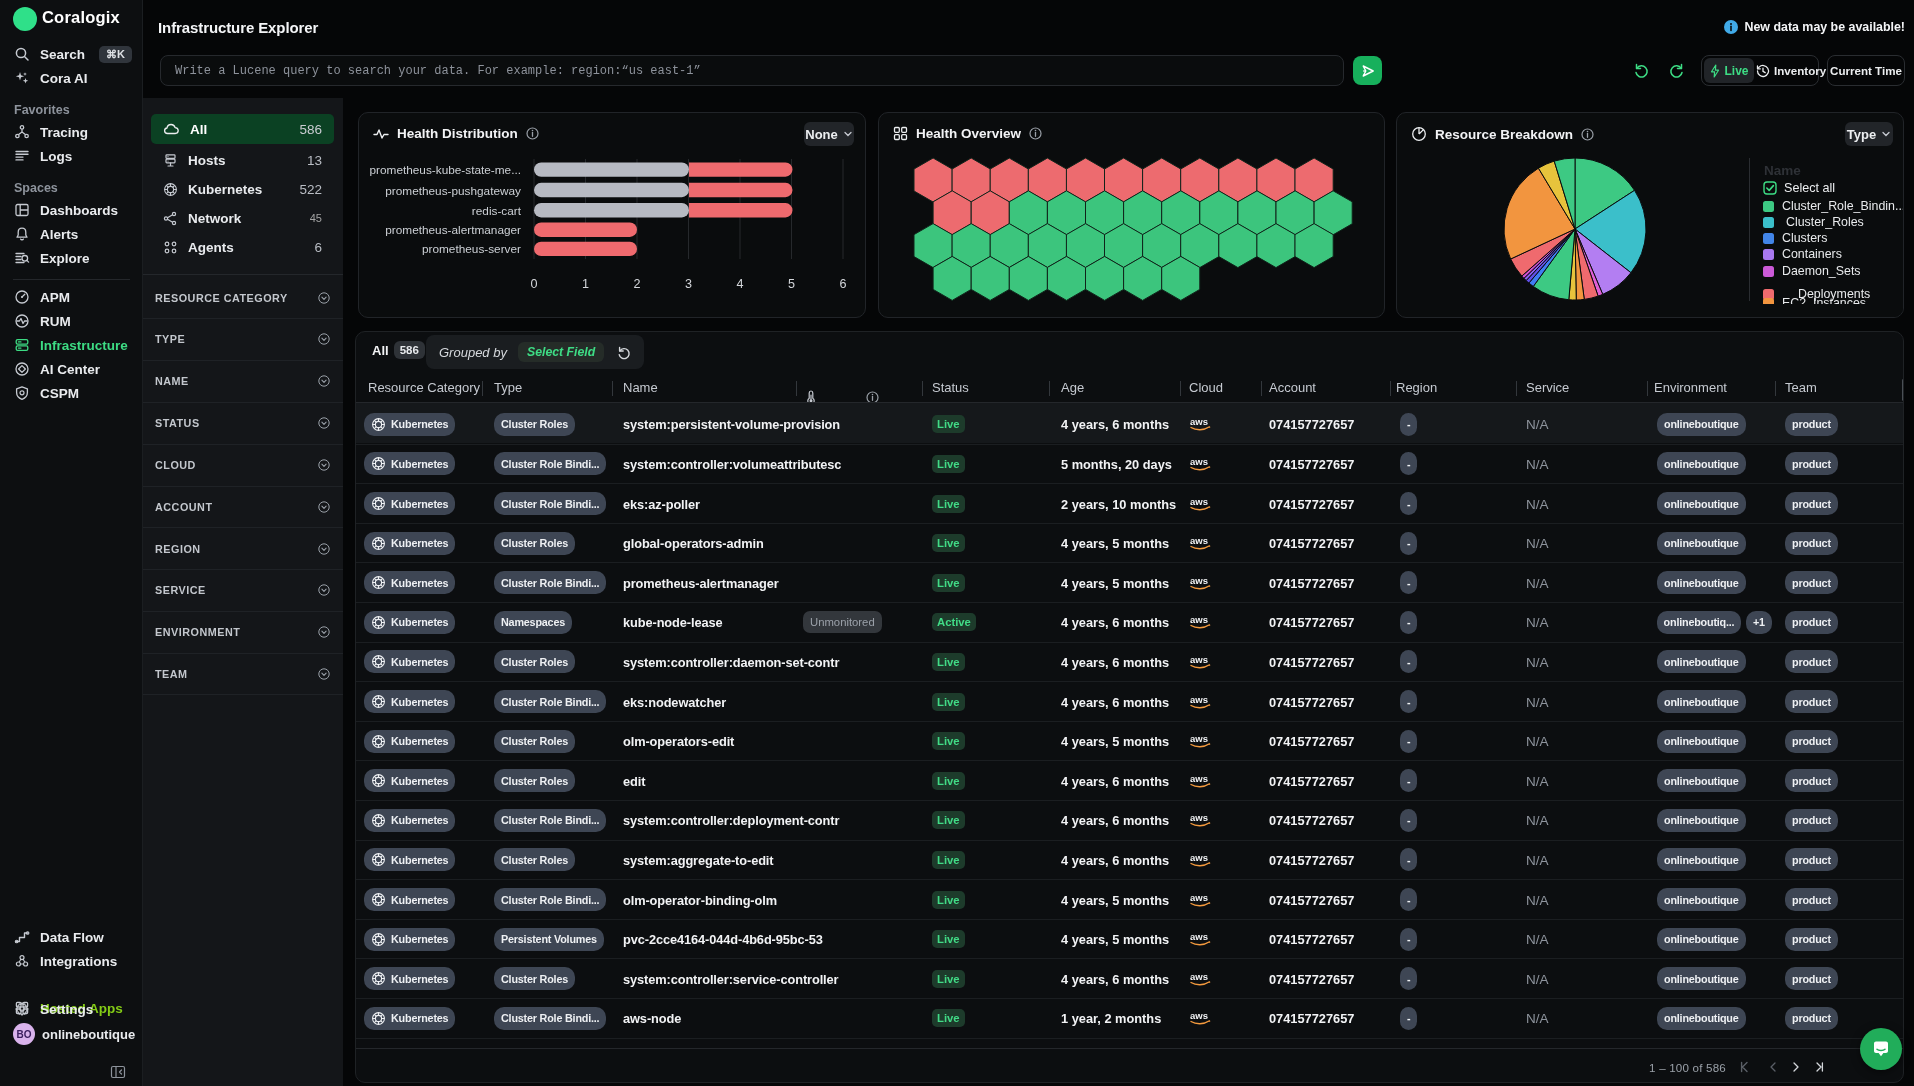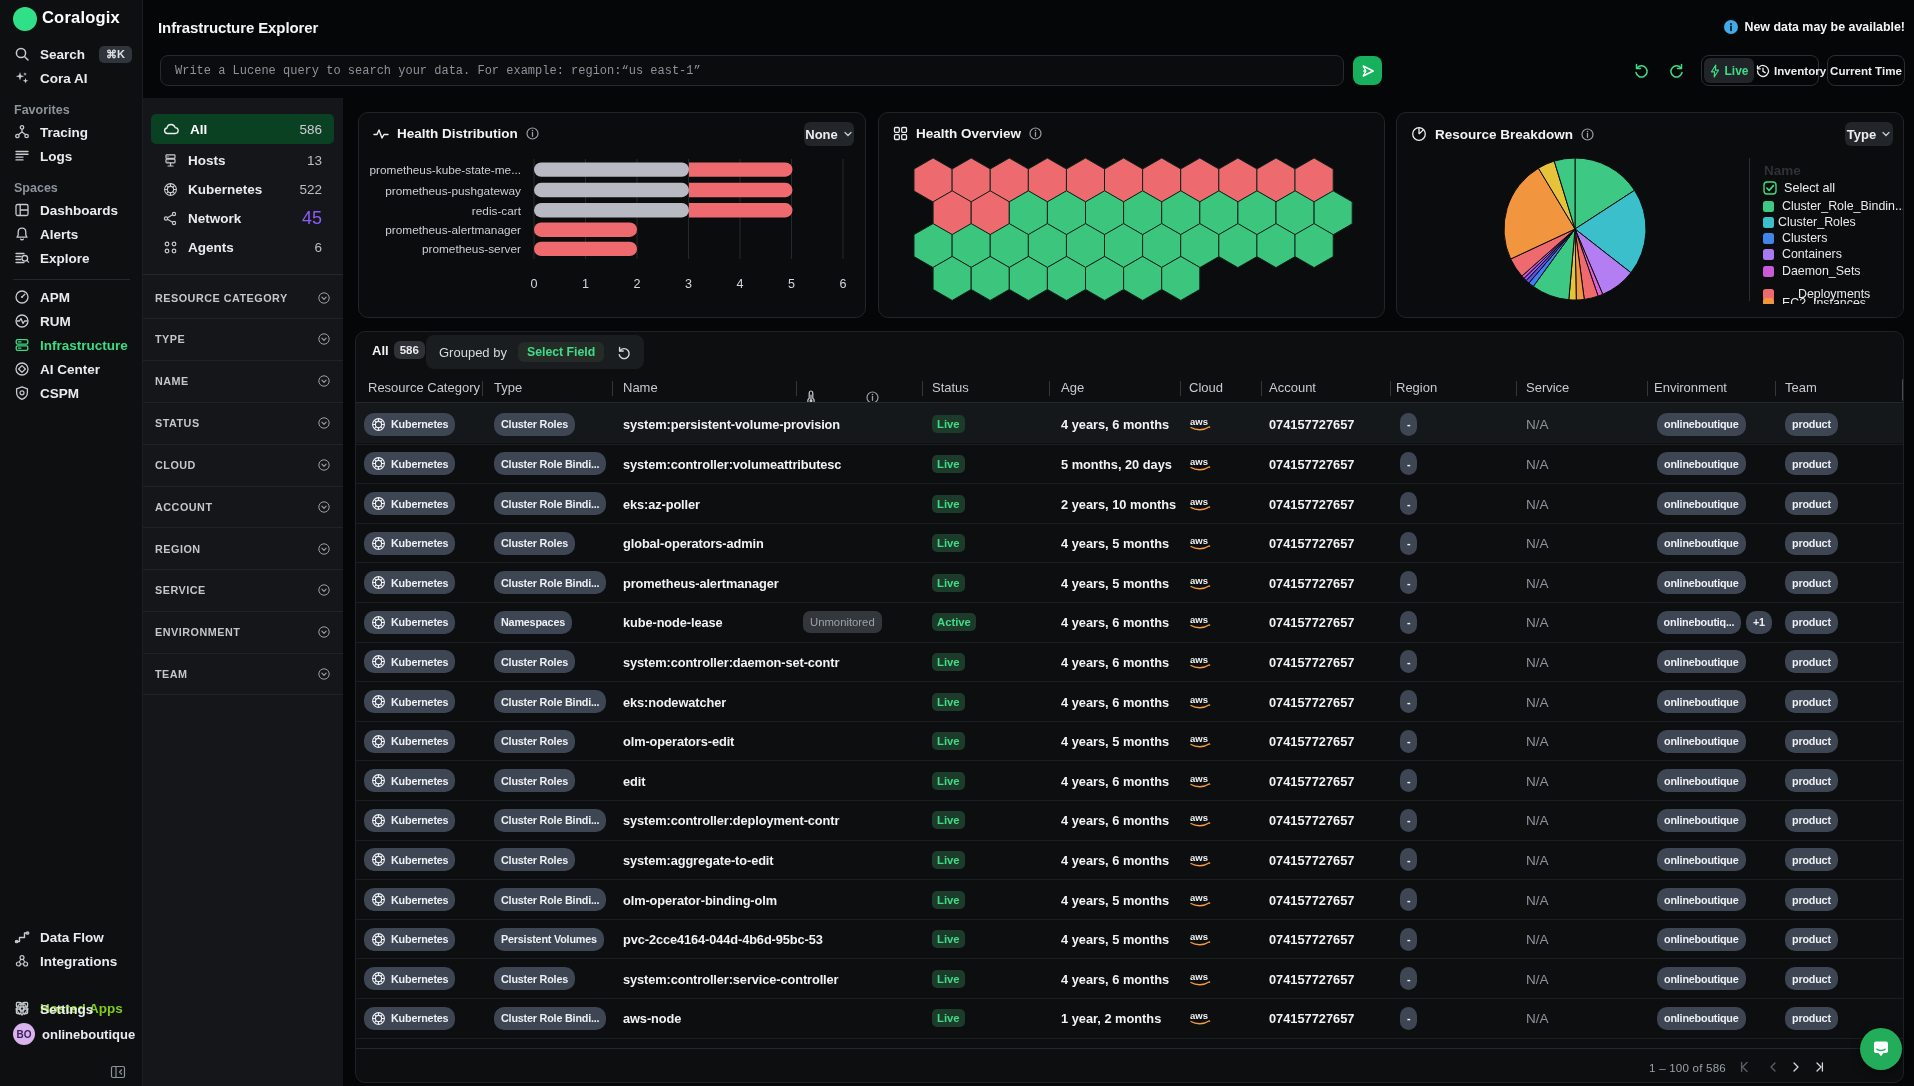--- a/index.html
+++ b/index.html
@@ -229,21 +229,21 @@
       <span style="margin-left:auto;color:#b9bdc4;font-size:13.5px;">522</span>
     </div>
     <div class="abs row" style="left:8px;top:105px;width:183px;height:30px;padding:0 12px;gap:10px;">
       <svg class="" width="15" height="15" viewBox="0 0 15 15" fill="none">
         <circle cx="3" cy="7.5" r="1.6" stroke="#c6cad1" stroke-width="1.2"></circle>
         <circle cx="11" cy="3" r="1.6" stroke="#c6cad1" stroke-width="1.2"></circle>
         <circle cx="11" cy="12" r="1.6" stroke="#c6cad1" stroke-width="1.2"></circle>
         <path d="M4.5 6.7 L9.6 3.7 M4.5 8.3 L9.6 11.3" stroke="#c6cad1" stroke-width="1.2"></path>
       </svg>
       <span style="color:#e9ebee;font-size:13.5px;font-weight:700;">Network</span>
-      <span style="margin-left:auto;color:#8b5cf6;font-size:18px;">45</span>
+      <span style="margin-left:auto;color:#a3a3a3;font-size:11px;">45</span>
     </div>
     <div class="abs row" style="left:8px;top:134px;width:183px;height:30px;padding:0 12px;gap:10px;">
       <svg class="" width="15" height="15" viewBox="0 0 15 15" fill="none">
         <circle cx="4" cy="4" r="1.8" stroke="#c6cad1" stroke-width="1.2"></circle>
         <circle cx="11" cy="4" r="1.8" stroke="#c6cad1" stroke-width="1.2"></circle>
         <circle cx="4" cy="11" r="1.8" stroke="#c6cad1" stroke-width="1.2"></circle>
         <circle cx="11" cy="11" r="1.8" stroke="#c6cad1" stroke-width="1.2"></circle>
       </svg>
       <span style="color:#e9ebee;font-size:13.5px;font-weight:700;">Agents</span>
       <span style="margin-left:auto;color:#b9bdc4;font-size:13.5px;">6</span>
@@ -499,21 +499,21 @@
       <svg class="" width="14" height="14" viewBox="0 0 14 14" fill="none">
         <rect x="1" y="1" width="12" height="12" rx="3" stroke="#3ddc84" stroke-width="1.4"></rect>
         <path d="M3.8 7 L6.2 9.4 L10.4 4.6" stroke="#3ddc84" stroke-width="1.6" fill="none" stroke-linecap="round" stroke-linejoin="round"></path>
       </svg>
       <span style="color:#eceef0;font-size:12.6px;font-weight:400;">Select all</span>
     </div>
     <div class="abs row" style="left:366px;top:86px;gap:8px;">
       <span style="width:11px;height:11px;border-radius:2.5px;background:#3dc983;display:inline-block;"></span>
       <span style="color:#e8eaec;font-size:12.4px;font-weight:400;">Cluster_Role_Bindin...</span>
     </div>
-    <div class="abs row" style="left:366px;top:102px;gap:4px;">
+    <div class="abs row" style="left:366px;top:102px;gap:12px;">
       <span style="width:11px;height:11px;border-radius:2.5px;background:#3bbfca;display:inline-block;"></span>
       <span style="color:#e8eaec;font-size:12.4px;font-weight:400;">Cluster_Roles</span>
     </div>
     <div class="abs row" style="left:366px;top:118px;gap:8px;">
       <span style="width:11px;height:11px;border-radius:2.5px;background:#4285e8;display:inline-block;"></span>
       <span style="color:#e8eaec;font-size:12.4px;font-weight:400;">Clusters</span>
     </div>
     <div class="abs row" style="left:366px;top:134px;gap:8px;">
       <span style="width:11px;height:11px;border-radius:2.5px;background:#a879f0;display:inline-block;"></span>
       <span style="color:#e8eaec;font-size:12.4px;font-weight:400;text-align:center;">Containers</span>
@@ -530,21 +530,21 @@
       <span style="width:11px;height:11px;border-radius:2.5px;background:#f2953f;display:inline-block;"></span>
       <span style="color:#e8eaec;font-size:12.4px;font-weight:400;">EC2_Instances</span>
     </div>
     <div class="abs" style="left:353px;top:190.5px;width:153px;height:16px;background:#0a0c0d;"></div>
   </div>
 <div class="abs" style="left:355px;top:331px;width:1549px;height:752px;background:#0c0e10;border:1px solid #1f2225;border-radius:10px;overflow:hidden;">
     <div class="abs row" style="left:16px;top:9px;gap:5px;">
       <span style="color:#f2f3f5;font-size:13px;font-weight:700;">All</span>
       <span style="background:#2e3237;border-radius:6px;padding:3px 6px;color:#e8eaed;font-size:11.5px;font-weight:700;">586</span>
     </div>
-    <div class="abs row" style="left:70px;top:3px;height:34px;background:#1a1d20;border-radius:8px;padding:0 13px;gap:11px;">
+    <div class="abs row" style="left:70px;top:3px;height:34px;background:#1a1d20;border-radius:8px;padding:0 13px;gap:11px;font-style:italic;">
       <span style="color:#d6d9dd;font-size:13px;font-weight:400;">Grouped by</span>
       <span style="background:#252c28;border-radius:6px;padding:3px 9px;color:#3edc85;font-size:12.3px;font-weight:700;">Select Field</span>
       <svg class="" width="16" height="16" viewBox="0 0 16 16" fill="none">
         <path d="M4.6 3.4 V7 H8.2" stroke="#d6d9dd" stroke-width="1.4" stroke-linecap="round" stroke-linejoin="round"></path>
         <path d="M4.9 6.9 A5 5 0 1 1 4.2 10.6" stroke="#d6d9dd" stroke-width="1.4" stroke-linecap="round" fill="none"></path>
       </svg>
     </div>
     <div class="abs" style="left:0;top:41px;width:1549px;height:29px;background:#0c0e10;"></div>
     <div class="abs" style="left:12px;top:48px;color:#c6cad1;font-size:13px;font-weight:400;">Resource Category</div>
     <div class="abs" style="left:138px;top:48px;color:#c6cad1;font-size:13px;font-weight:400;">Type</div>

